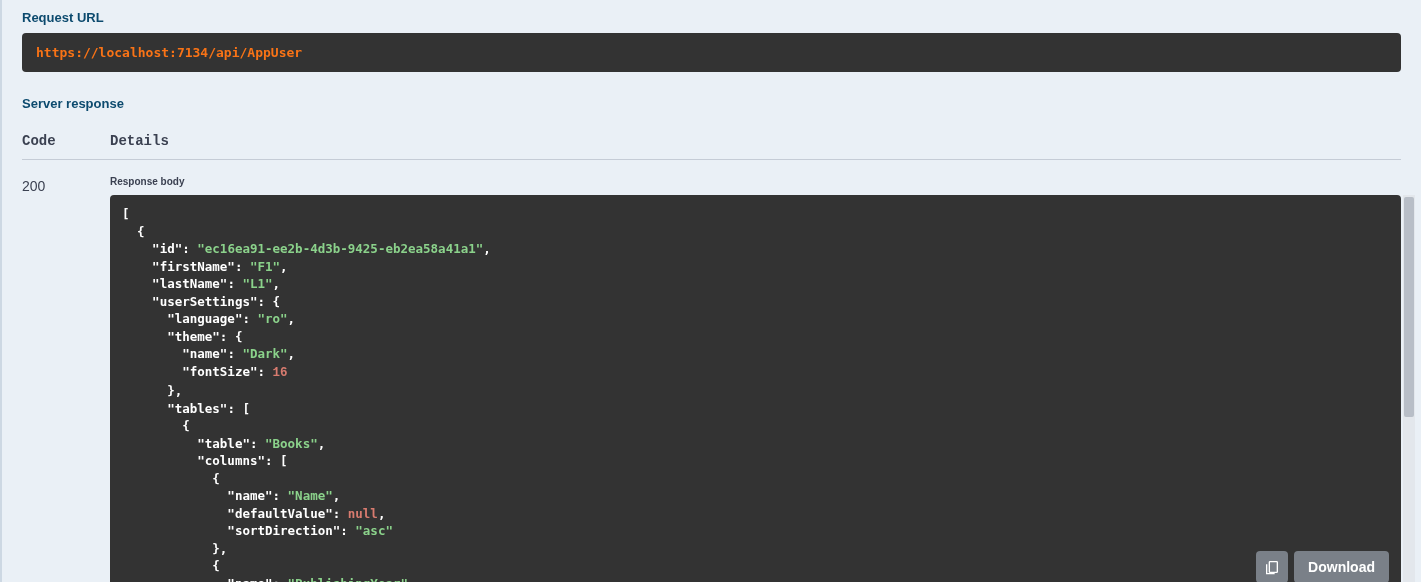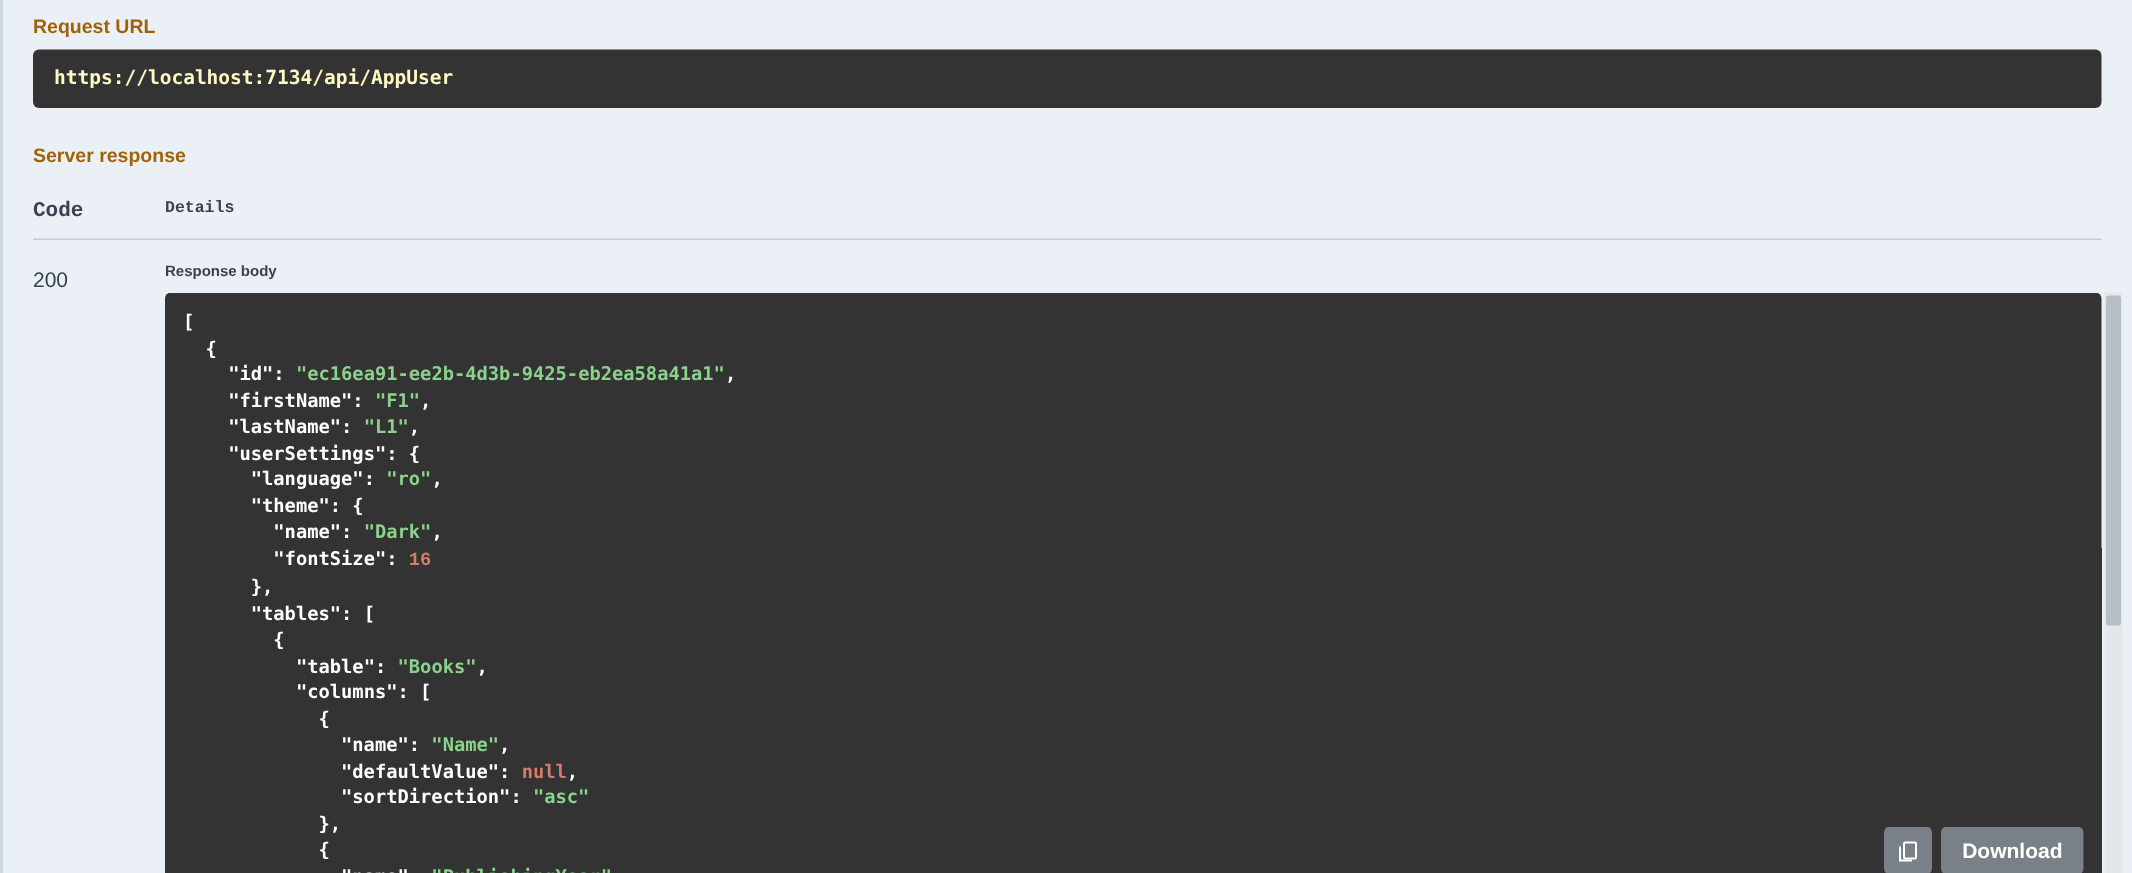--- a/index.html
+++ b/index.html
@@ -14,26 +14,26 @@
       color: #3b4151;
     }
     .container {
       border-left: 2px solid #cdd8e3;
       padding: 0 20px 20px 20px;
       min-height: 582px;
     }
     .section-label {
       font-size: 13px;
       font-weight: 700;
-      color: #a16207;
+      color: #0c4a6e;
       padding: 10px 0 8px 0;
     }
     .url-box {
       background: #333333;
-      color: #fef9c3;
+      color: #f97316;
       padding: 12px 14px;
       border-radius: 4px;
       font-family: "Consolas", "Monaco", monospace;
       font-size: 13px;
       font-weight: 600;
       margin-bottom: 14px;
     }
     .header-row {
       display: flex;
       border-bottom: 1px solid #c5ccd6;
@@ -42,21 +42,21 @@
       font-family: Liberation Mono, monospace;
     }
     .col-code {
       width: 88px;
       font-size: 14px;
       font-weight: 700;
       color: #3b4151;
     }
     .col-details {
       flex: 1;
-      font-size: 11px;
+      font-size: 14px;
       font-weight: 700;
       color: #3b4151;
     }
     .response-row {
       display: flex;
       margin-top: 16px;
     }
     .code-value {
       width: 88px;
       font-size: 14px;

